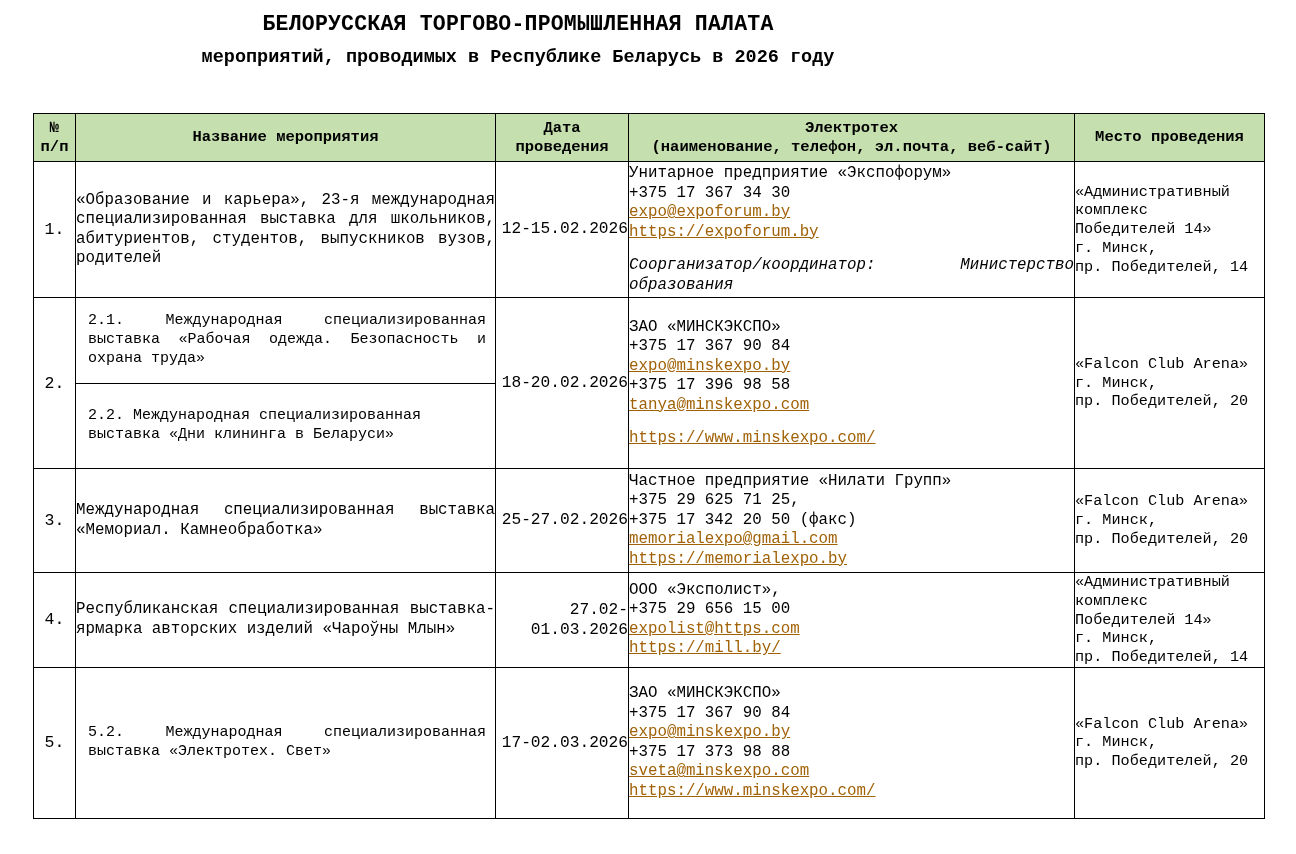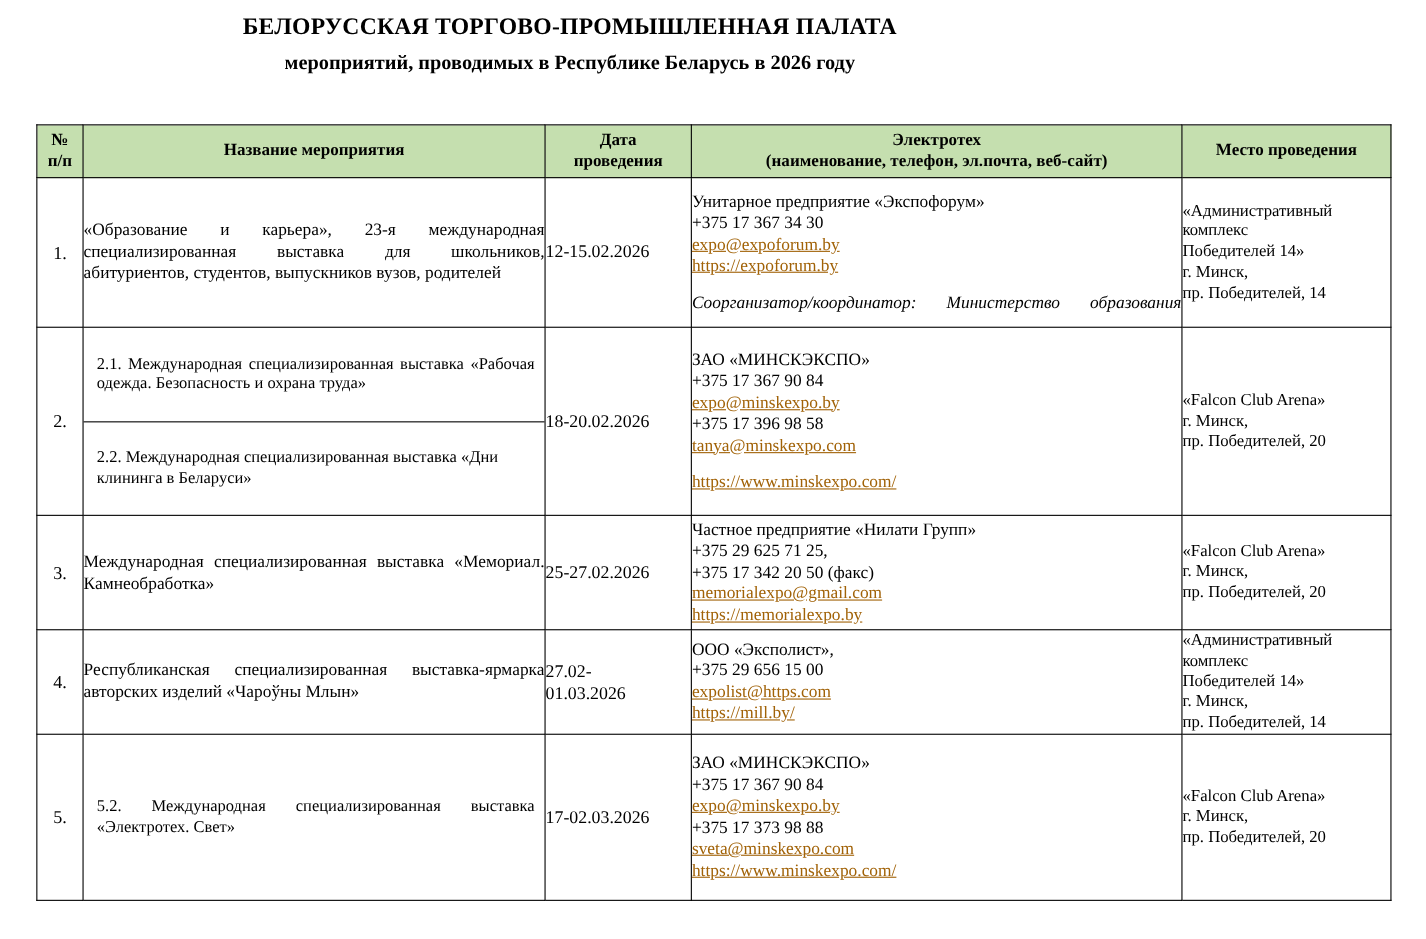--- a/index.html
+++ b/index.html
@@ -14,20 +14,21 @@
     font-family: "Liberation Serif", "DejaVu Serif", serif;
     color: #000000;
     overflow: hidden;
   }
 
   .page {
     width: 1036px;
     height: 854px;
     position: relative;
     box-sizing: border-box;
+    font-family: Liberation Mono, monospace;
   }
 
   
   .titles {
     padding-top: 11px;
     text-align: center;
   }
   .title-main {
     font-size: 21.5px;
     font-weight: bold;
@@ -90,21 +91,21 @@
   }
   td.name {
     font-size: 15.8px;
     line-height: 1.235;
     text-align: justify;
     text-justify: inter-word;
     padding: 7px 9px 7px 12px;
     vertical-align: middle;
   }
   td.date {
-    text-align: left;
+    text-align: right;
     font-size: 16.2px;
     line-height: 1.25;
     vertical-align: middle;
   }
   td.org {
     font-size: 15.8px;
     line-height: 1.235;
     padding: 7px 8px 7px 9px;
     vertical-align: middle;
   }

